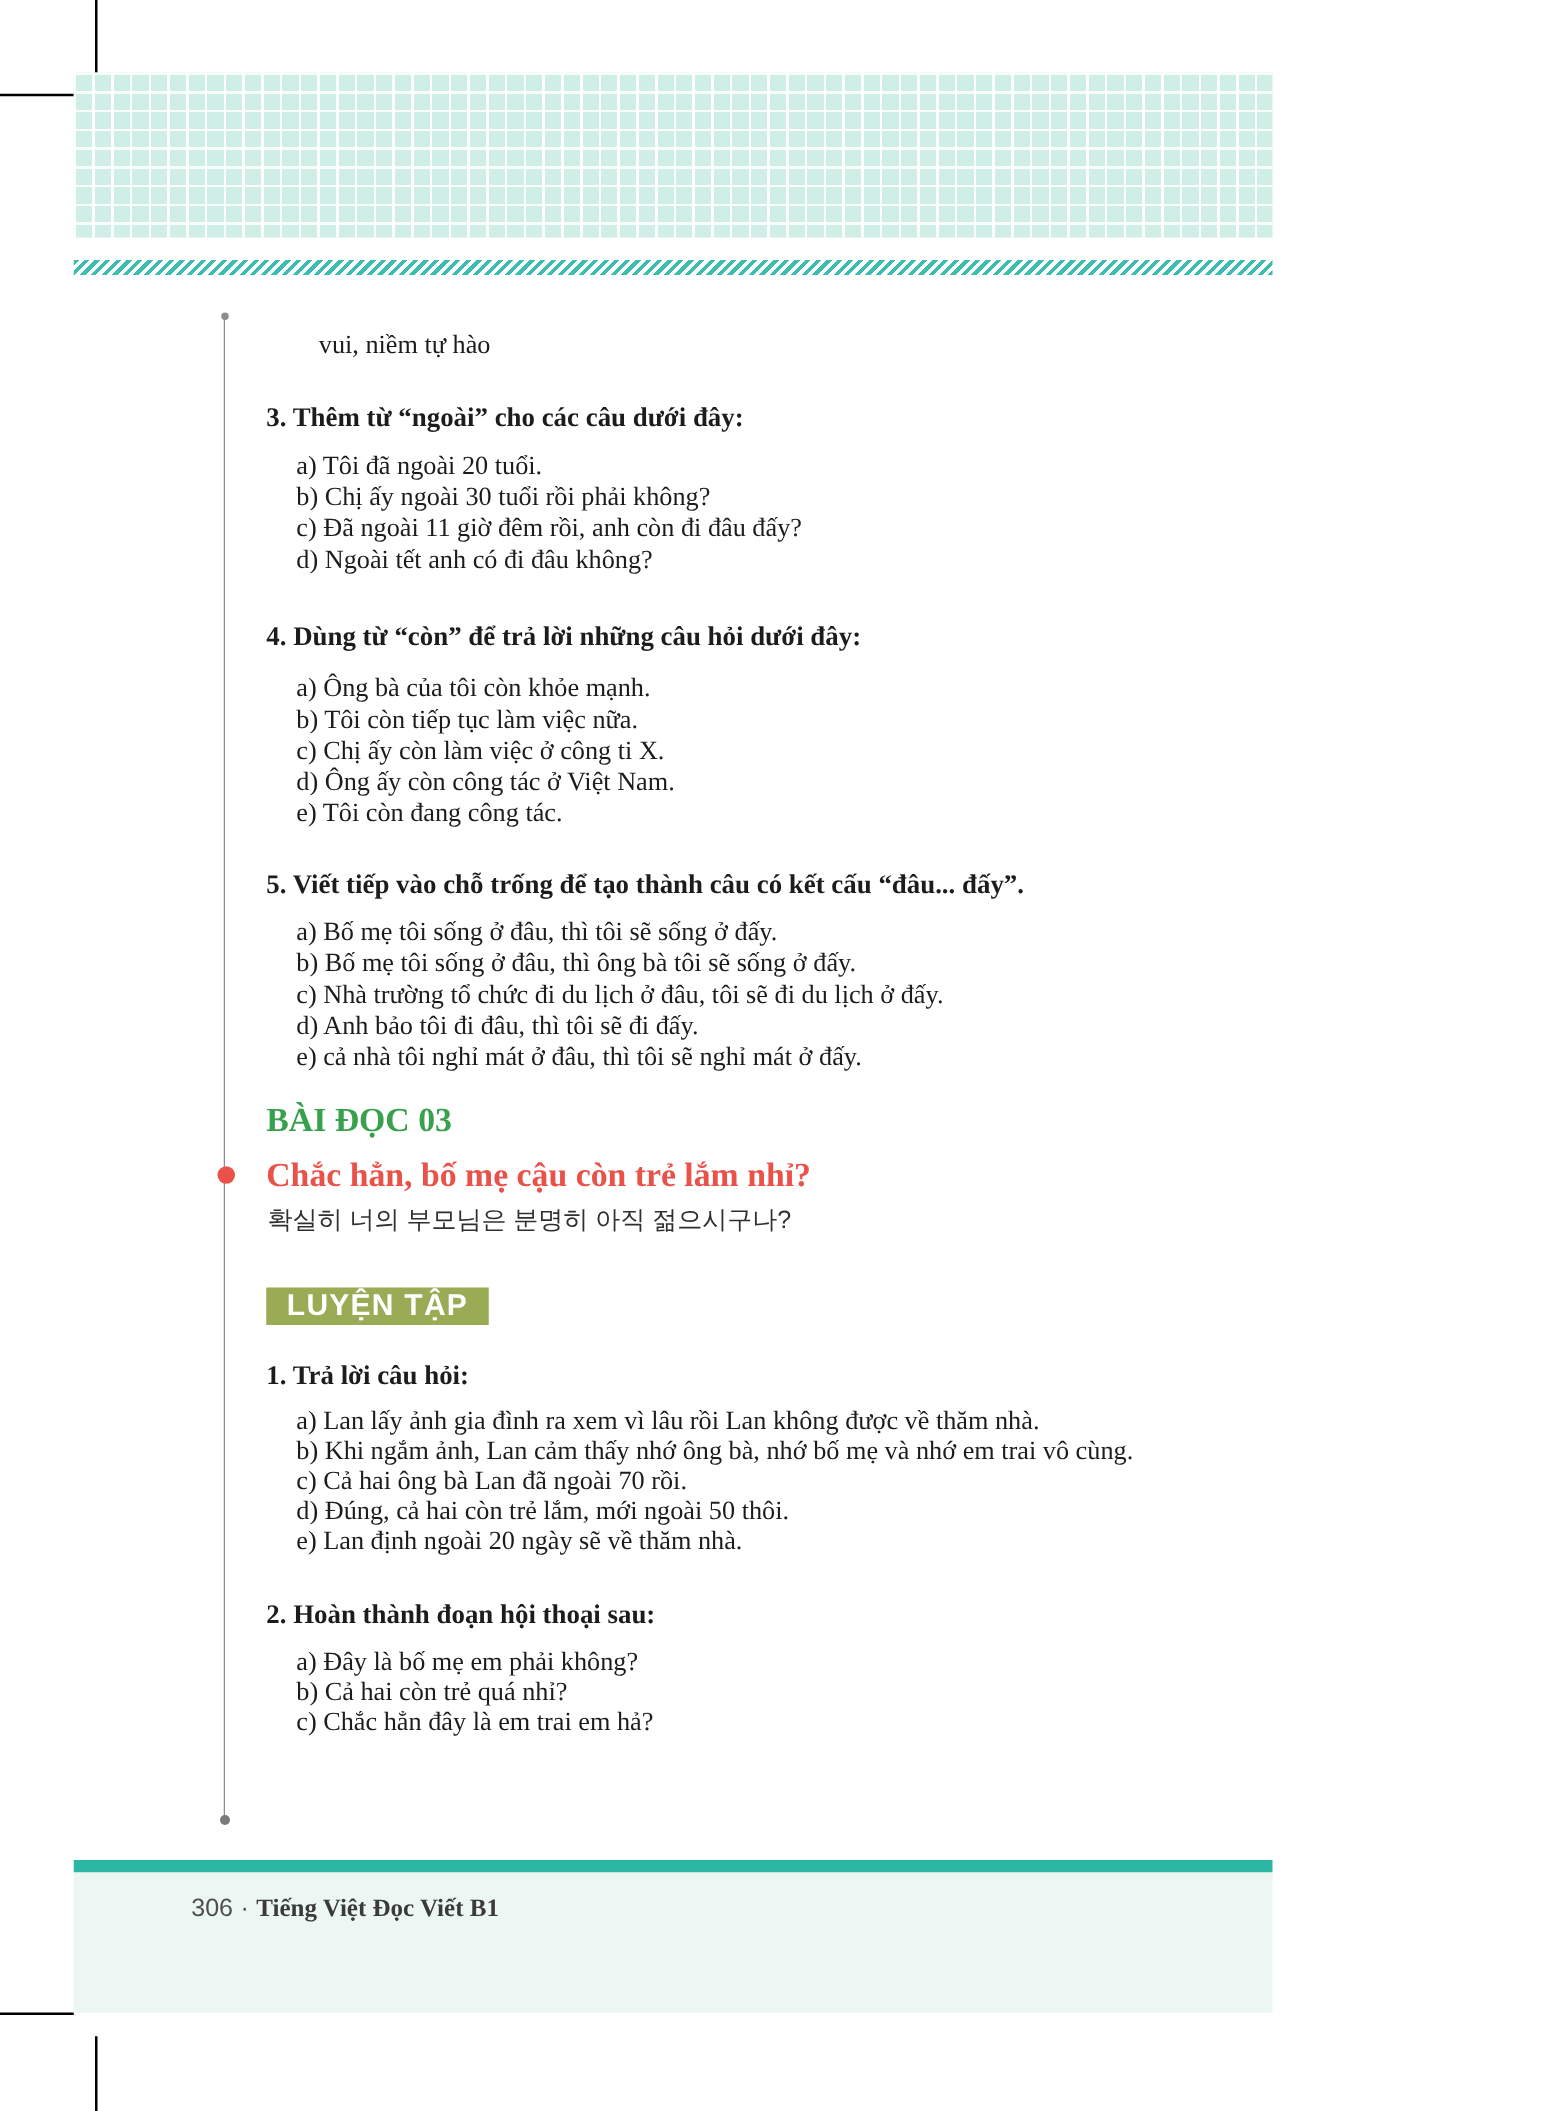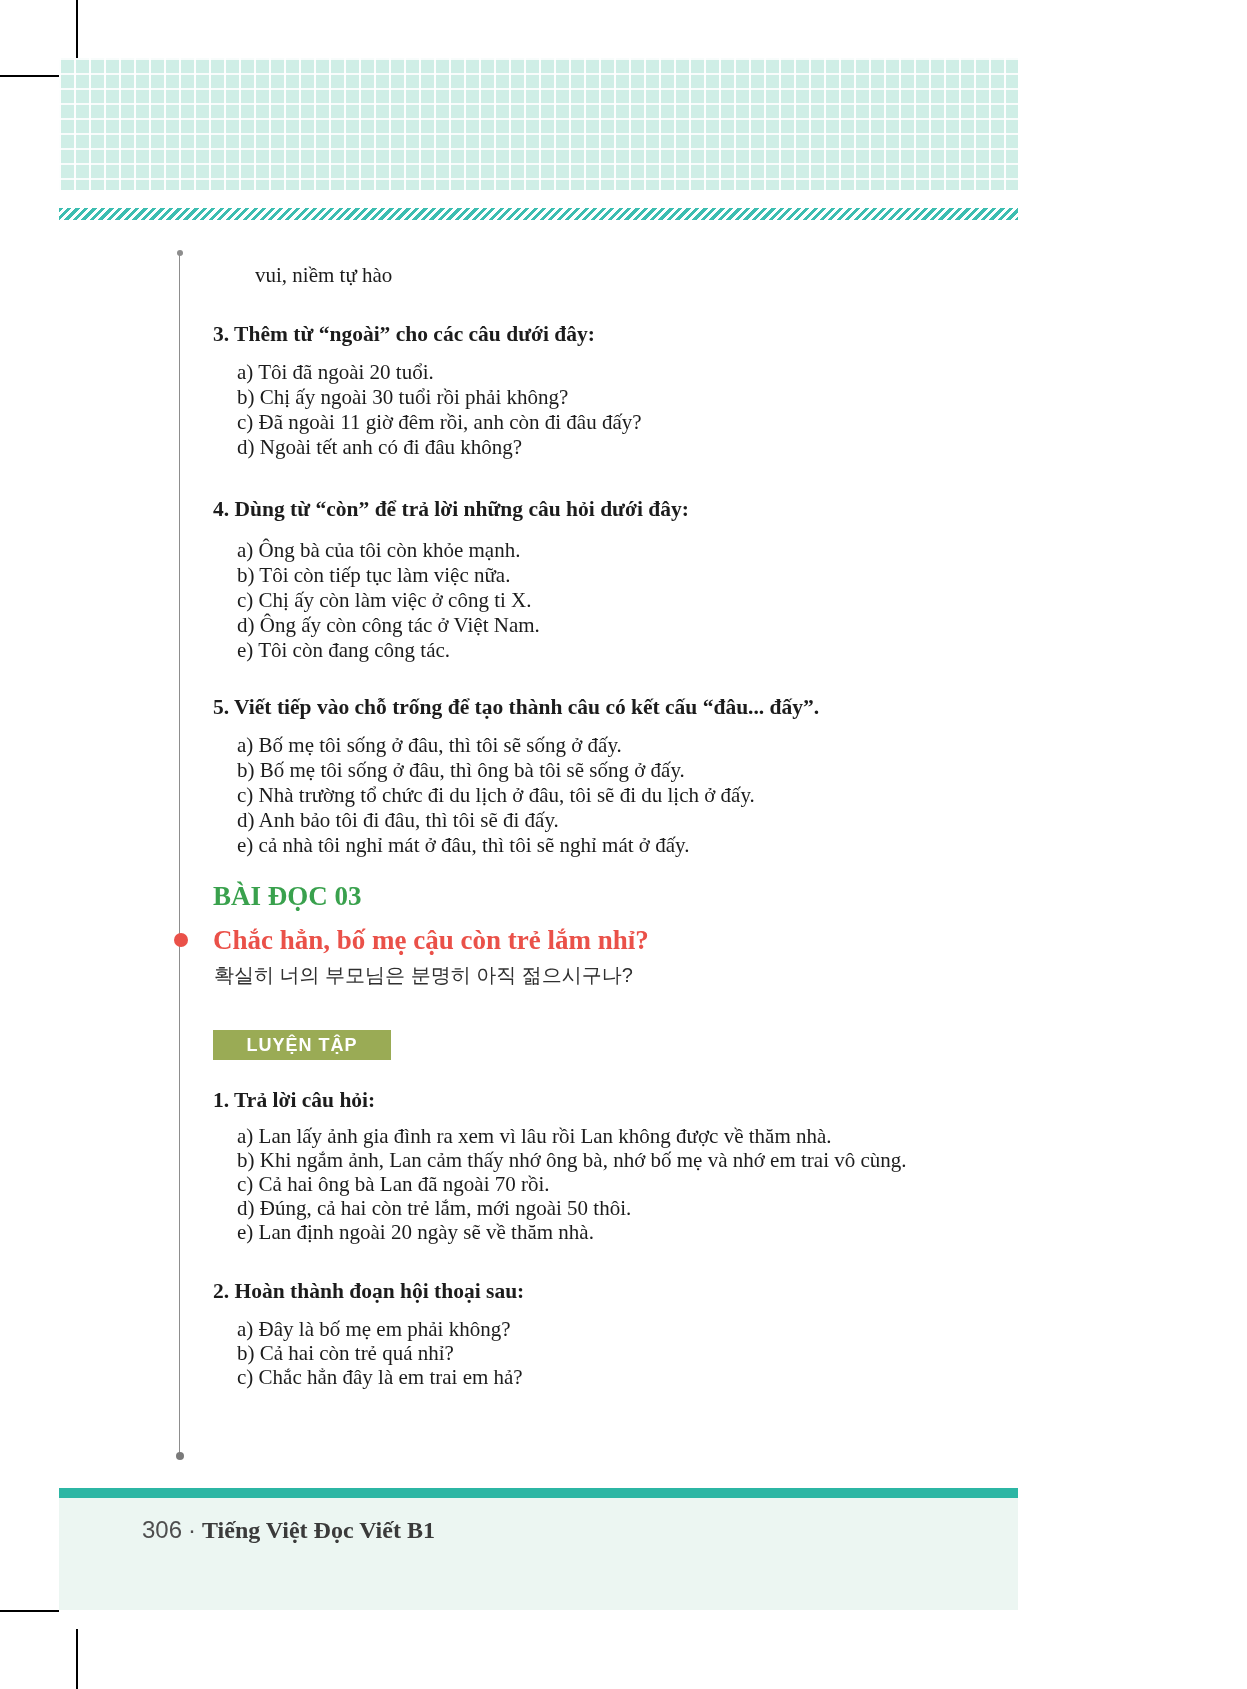--- a/index.html
+++ b/index.html
@@ -42,29 +42,29 @@
   .ex-items .item{line-height:25px;height:25px;white-space:nowrap;}
   .practice-items .item{line-height:24px;height:24px;}
   .t-ex3{top:322px;}  .i-ex3{top:360px;}
   .t-ex4{top:497px;}  .i-ex4{top:538px;}
   .t-ex5{top:695px;}  .i-ex5{top:733px;}
   .reading-label{top:881px;left:213px;font-size:27px;font-weight:bold;color:#39a14d;}
   .reading-title{top:925px;left:213px;font-size:27px;font-weight:bold;color:#ea5149;}
   .reading-korean{top:962px;left:214px;font-size:20px;font-family:"Liberation Sans", sans-serif;color:#2f2f2f;}
   .practice-badge{
     position:absolute;left:213px;top:1030px;width:178px;height:30px;background:#9aab55;
-    color:#ffffff;font-family:"Liberation Sans", sans-serif;font-weight:bold;font-size:18px;
+    color:#ffffff;font-family:"Liberation Sans", sans-serif;font-weight:bold;font-size:24px;
     display:flex;align-items:center;justify-content:center;letter-spacing:1px;
   }
   .t-ex1{top:1088px;}  .i-ex1{top:1124px;}
   .t-ex2{top:1279px;}  .i-ex2{top:1317px;}
   
   .footer-bar{position:absolute;left:59px;top:1488px;width:1128px;height:10px;background:#2cb6a4;}
   .footer-block{position:absolute;left:59px;top:1498px;width:1128px;height:112px;background:#ecf6f2;}
-  .footer-text{position:absolute;left:142px;top:1516px;font-size:24px;white-space:nowrap;}
+  .footer-text{position:absolute;left:153px;top:1516px;font-size:20px;white-space:nowrap;}
   .footer-pagenum{font-family:"Liberation Sans", sans-serif;color:#4e4e4e;font-weight:normal;}
   .footer-sep{color:#4e4e4e;padding:0 6px;font-family:"Liberation Sans", sans-serif;}
   .footer-book{font-family:"Liberation Serif", serif;font-weight:bold;color:#3a3a3a;}
 </style>
 </head>
 <body>
 
 <div class="page">
 
   <div class="crop crop-v-tl"></div>

